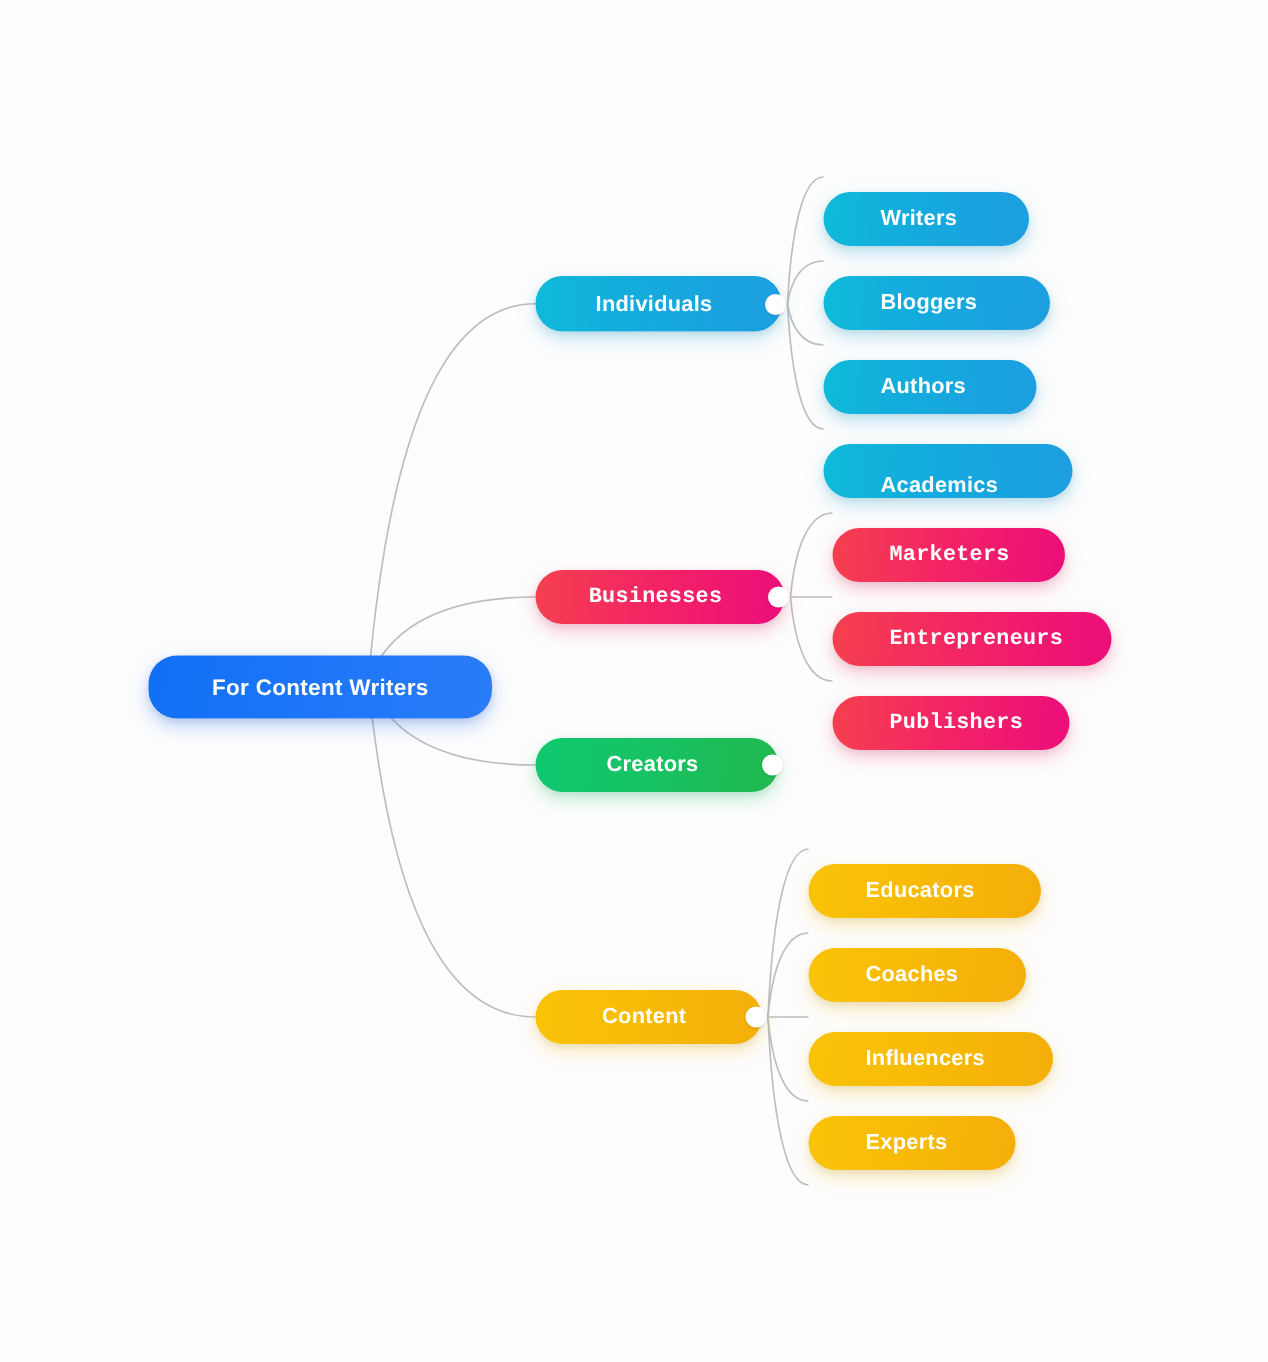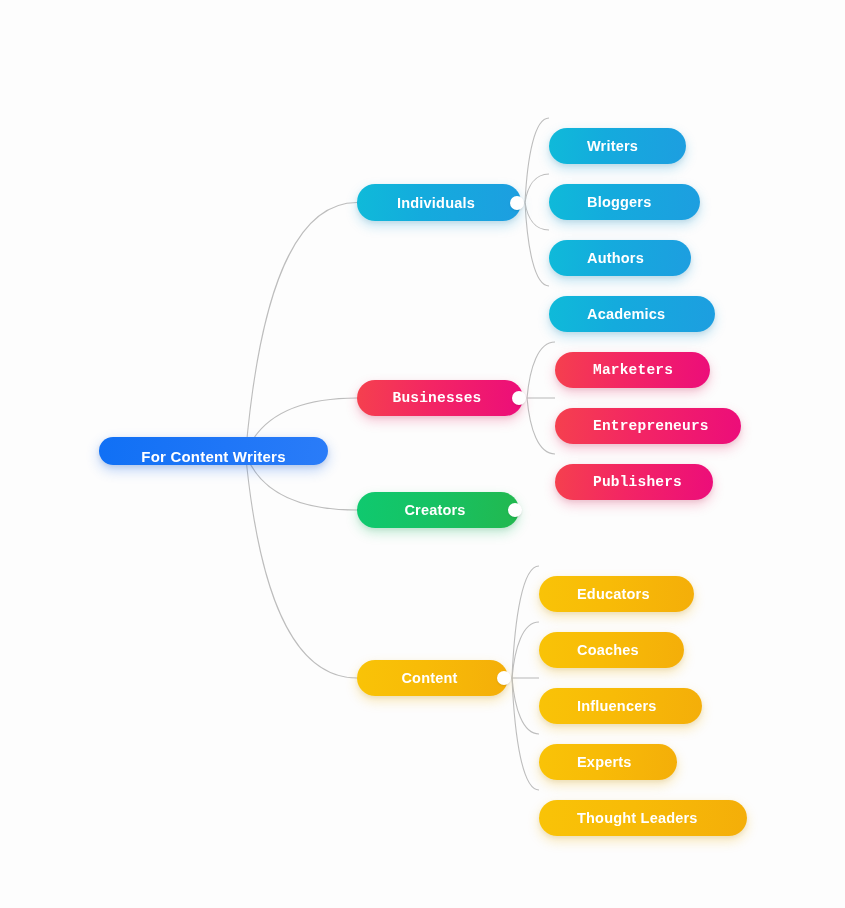--- a/index.html
+++ b/index.html
@@ -131,37 +131,37 @@
       <path d="M 527 398 C 529.8 398, 538.2 398, 555 398" fill="none" stroke="#bdbdbd" stroke-width="1.1"></path>
       <path d="M 527 398 C 529.8 428.8, 538.2 454, 555 454" fill="none" stroke="#bdbdbd" stroke-width="1.1"></path>
       <path d="M 245.56 454 C 258.9328 488.72, 292.3648 510, 357 510" fill="none" stroke="#bdbdbd" stroke-width="1.1"></path>
       <path d="M 245.56 454 C 258.9328 592.88, 292.3648 678, 357 678" fill="none" stroke="#bdbdbd" stroke-width="1.1"></path>
       <path d="M 512 678 C 514.7 616.4, 522.8 566, 539 566" fill="none" stroke="#bdbdbd" stroke-width="1.1"></path>
       <path d="M 512 678 C 514.7 647.2, 522.8 622, 539 622" fill="none" stroke="#bdbdbd" stroke-width="1.1"></path>
       <path d="M 512 678 C 514.7 678, 522.8 678, 539 678" fill="none" stroke="#bdbdbd" stroke-width="1.1"></path>
       <path d="M 512 678 C 514.7 708.8, 522.8 734, 539 734" fill="none" stroke="#bdbdbd" stroke-width="1.1"></path>
       <path d="M 512 678 C 514.7 739.6, 522.8 790, 539 790" fill="none" stroke="#bdbdbd" stroke-width="1.1"></path>
     </svg>
-<div class="node root" style="left: 99px; top: 437px; width: 229px; height: 28px; align-items: flex-end;">
+<div class="node root" style="left: 99px; top: 437px; width: 229px; height: 42px;">
       <span class="label">For Content Writers</span>
     </div>
     <div class="node branch theme-blue" style="left: 357px; top: 184px; width: 164px; height: 37px;">
       <span class="label">Individuals</span>
       <span class="dot"></span>
     </div>
     <div class="node leaf theme-blue" style="left: 549px; top: 100px; width: 137px; height: 36px;">
       <span class="label">Writers</span>
     </div>
     <div class="node leaf theme-blue" style="left: 549px; top: 212px; width: 142px; height: 36px;">
       <span class="label">Authors</span>
     </div>
     <div class="node leaf theme-blue" style="left: 549px; top: 156px; width: 151px; height: 36px;">
       <span class="label">Bloggers</span>
     </div>
-    <div class="node leaf theme-blue" style="left: 549px; top: 268px; width: 166px; height: 36px;">
+    <div class="node leaf theme-blue" style="left: 549px; top: 268px; width: 166px; height: 36px; align-items: flex-end;">
       <span class="label">Academics</span>
     </div>
     <div class="node branch theme-red" style="left: 357px; top: 380px; width: 166px; height: 36px;">
       <span class="label">Businesses</span>
       <span class="dot"></span>
     </div>
     <div class="node leaf theme-red" style="left: 555px; top: 324px; width: 155px; height: 36px;">
       <span class="label">Marketers</span>
     </div>
     <div class="node leaf theme-red" style="left: 555px; top: 380px; width: 186px; height: 36px;">
@@ -183,16 +183,13 @@
     </div>
     <div class="node leaf theme-yellow" style="left: 539px; top: 660px; width: 163px; height: 36px;">
       <span class="label">Influencers</span>
     </div>
     <div class="node leaf theme-yellow" style="left: 539px; top: 604px; width: 145px; height: 36px;">
       <span class="label">Coaches</span>
     </div>
     <div class="node leaf theme-yellow" style="left: 539px; top: 716px; width: 138px; height: 36px;">
       <span class="label">Experts</span>
     </div>
-    <div class="node leaf theme-yellow" style="left: 539px; top: 772px; width: 208px; height: 36px;">
-      <span class="label">Thought Leaders</span>
-    </div>
   </div>
 
 </body></html>

